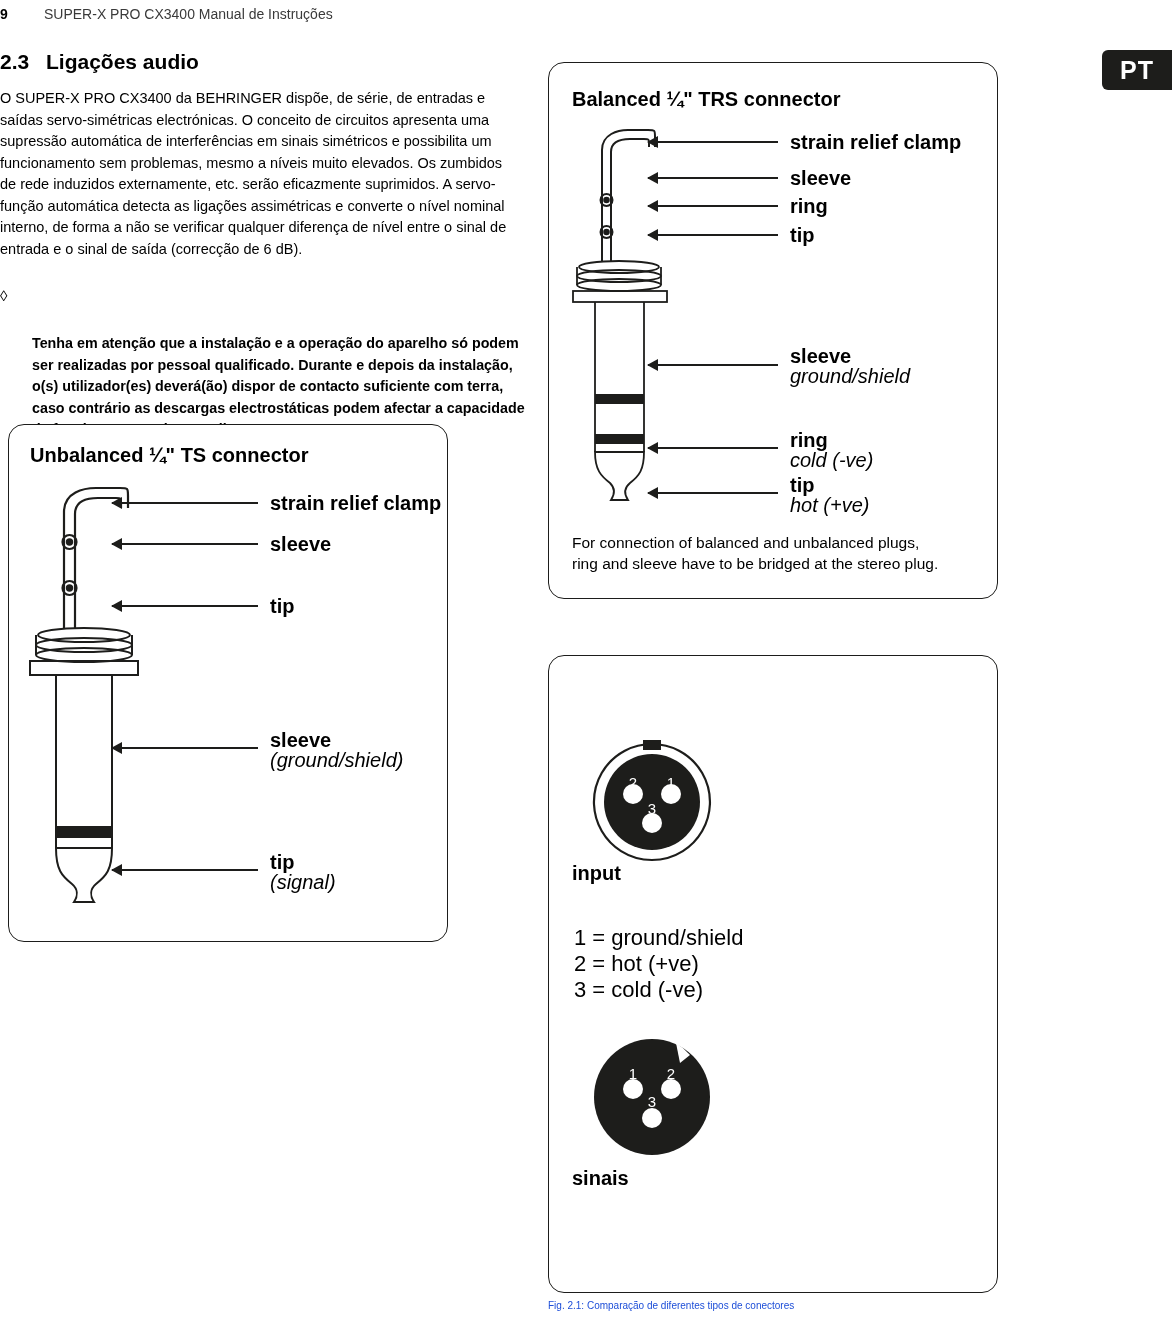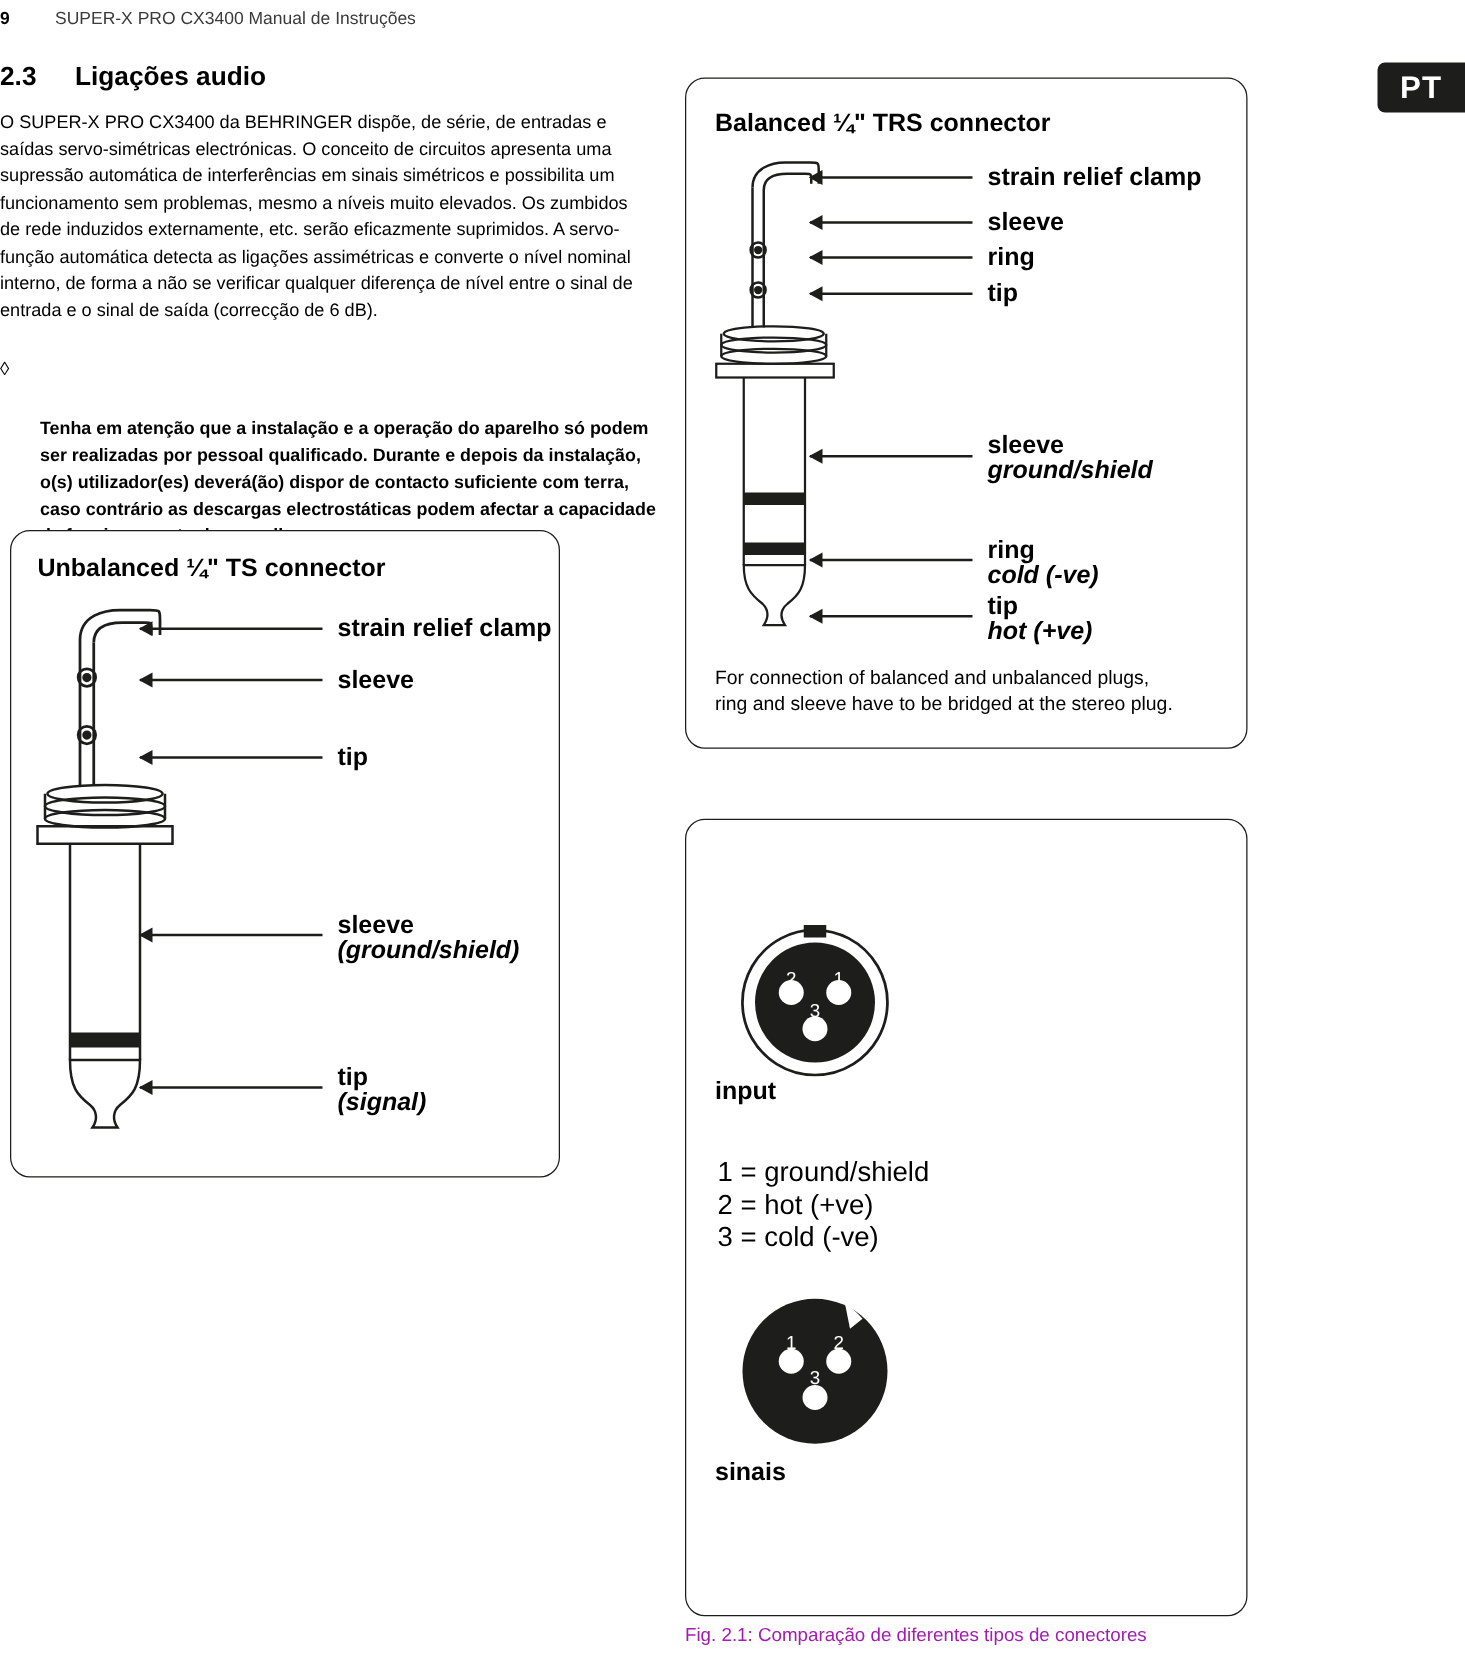--- a/index.html
+++ b/index.html
@@ -32,21 +32,21 @@
     color:#ffffff; font-weight:bold; font-size:25px;
     display:flex; align-items:center; justify-content:center;
     letter-spacing:1px;
   }
 
   
   .sec-title {
     position:absolute; left:0; top:50px;
     font-size:21px; font-weight:bold; letter-spacing:0;
   }
-  .sec-title .num { display:inline-block; width:60px; }
+  .sec-title .num { display:inline-block; width:46px; }
 
   .body-text {
     position:absolute; left:0; top:88px; width:520px;
     font-size:14.5px; line-height:21.5px;
     font-family:"Liberation Sans", sans-serif;
     color:#000;
   }
   .note {
     position:absolute; left:0; top:285px; width:530px;
     font-size:14.3px; line-height:21.5px; font-weight:bold;
@@ -72,42 +72,42 @@
     font-size:20px; font-weight:bold;
   }
   #ts-title  { left:30px;  top:444px; }
   #trs-title { left:572px; top:88px;  }
   #xlr-title { left:572px; top:688px; }
 
   
   .lbl {
     position:absolute; font-size:20px; font-weight:bold; line-height:20px;
   }
-  .lbl .ital { display:block; font-weight:bold; font-style:italic; }
+  .lbl .ital { display:block; font-weight:normal; font-style:italic; }
   .lbl-reg {
     position:absolute; font-size:15.5px; line-height:21px; font-weight:normal;
   }
 
   
   .arrow {
     position:absolute; height:2px; background:#1d1d1b;
   }
   .arrow::before {
     content:""; position:absolute; left:-1px; top:-5px;
     border-top:6px solid transparent;
     border-bottom:6px solid transparent;
     border-right:11px solid #1d1d1b;
   }
 
   svg { display:block; }
   .plug-svg { position:absolute; }
 
   .caption {
     position:absolute; left:548px; top:1300px;
-    font-size:15px; color:#a21caf;
+    font-size:10px; color:#1d4ed8;
   }
 </style>
 </head>
 <body>
 
 <div class="page">
 
   <div class="hdr">
     <span class="pagenum">9</span>
     <span class="title">SUPER-X PRO CX3400 Manual de Instruções</span>

